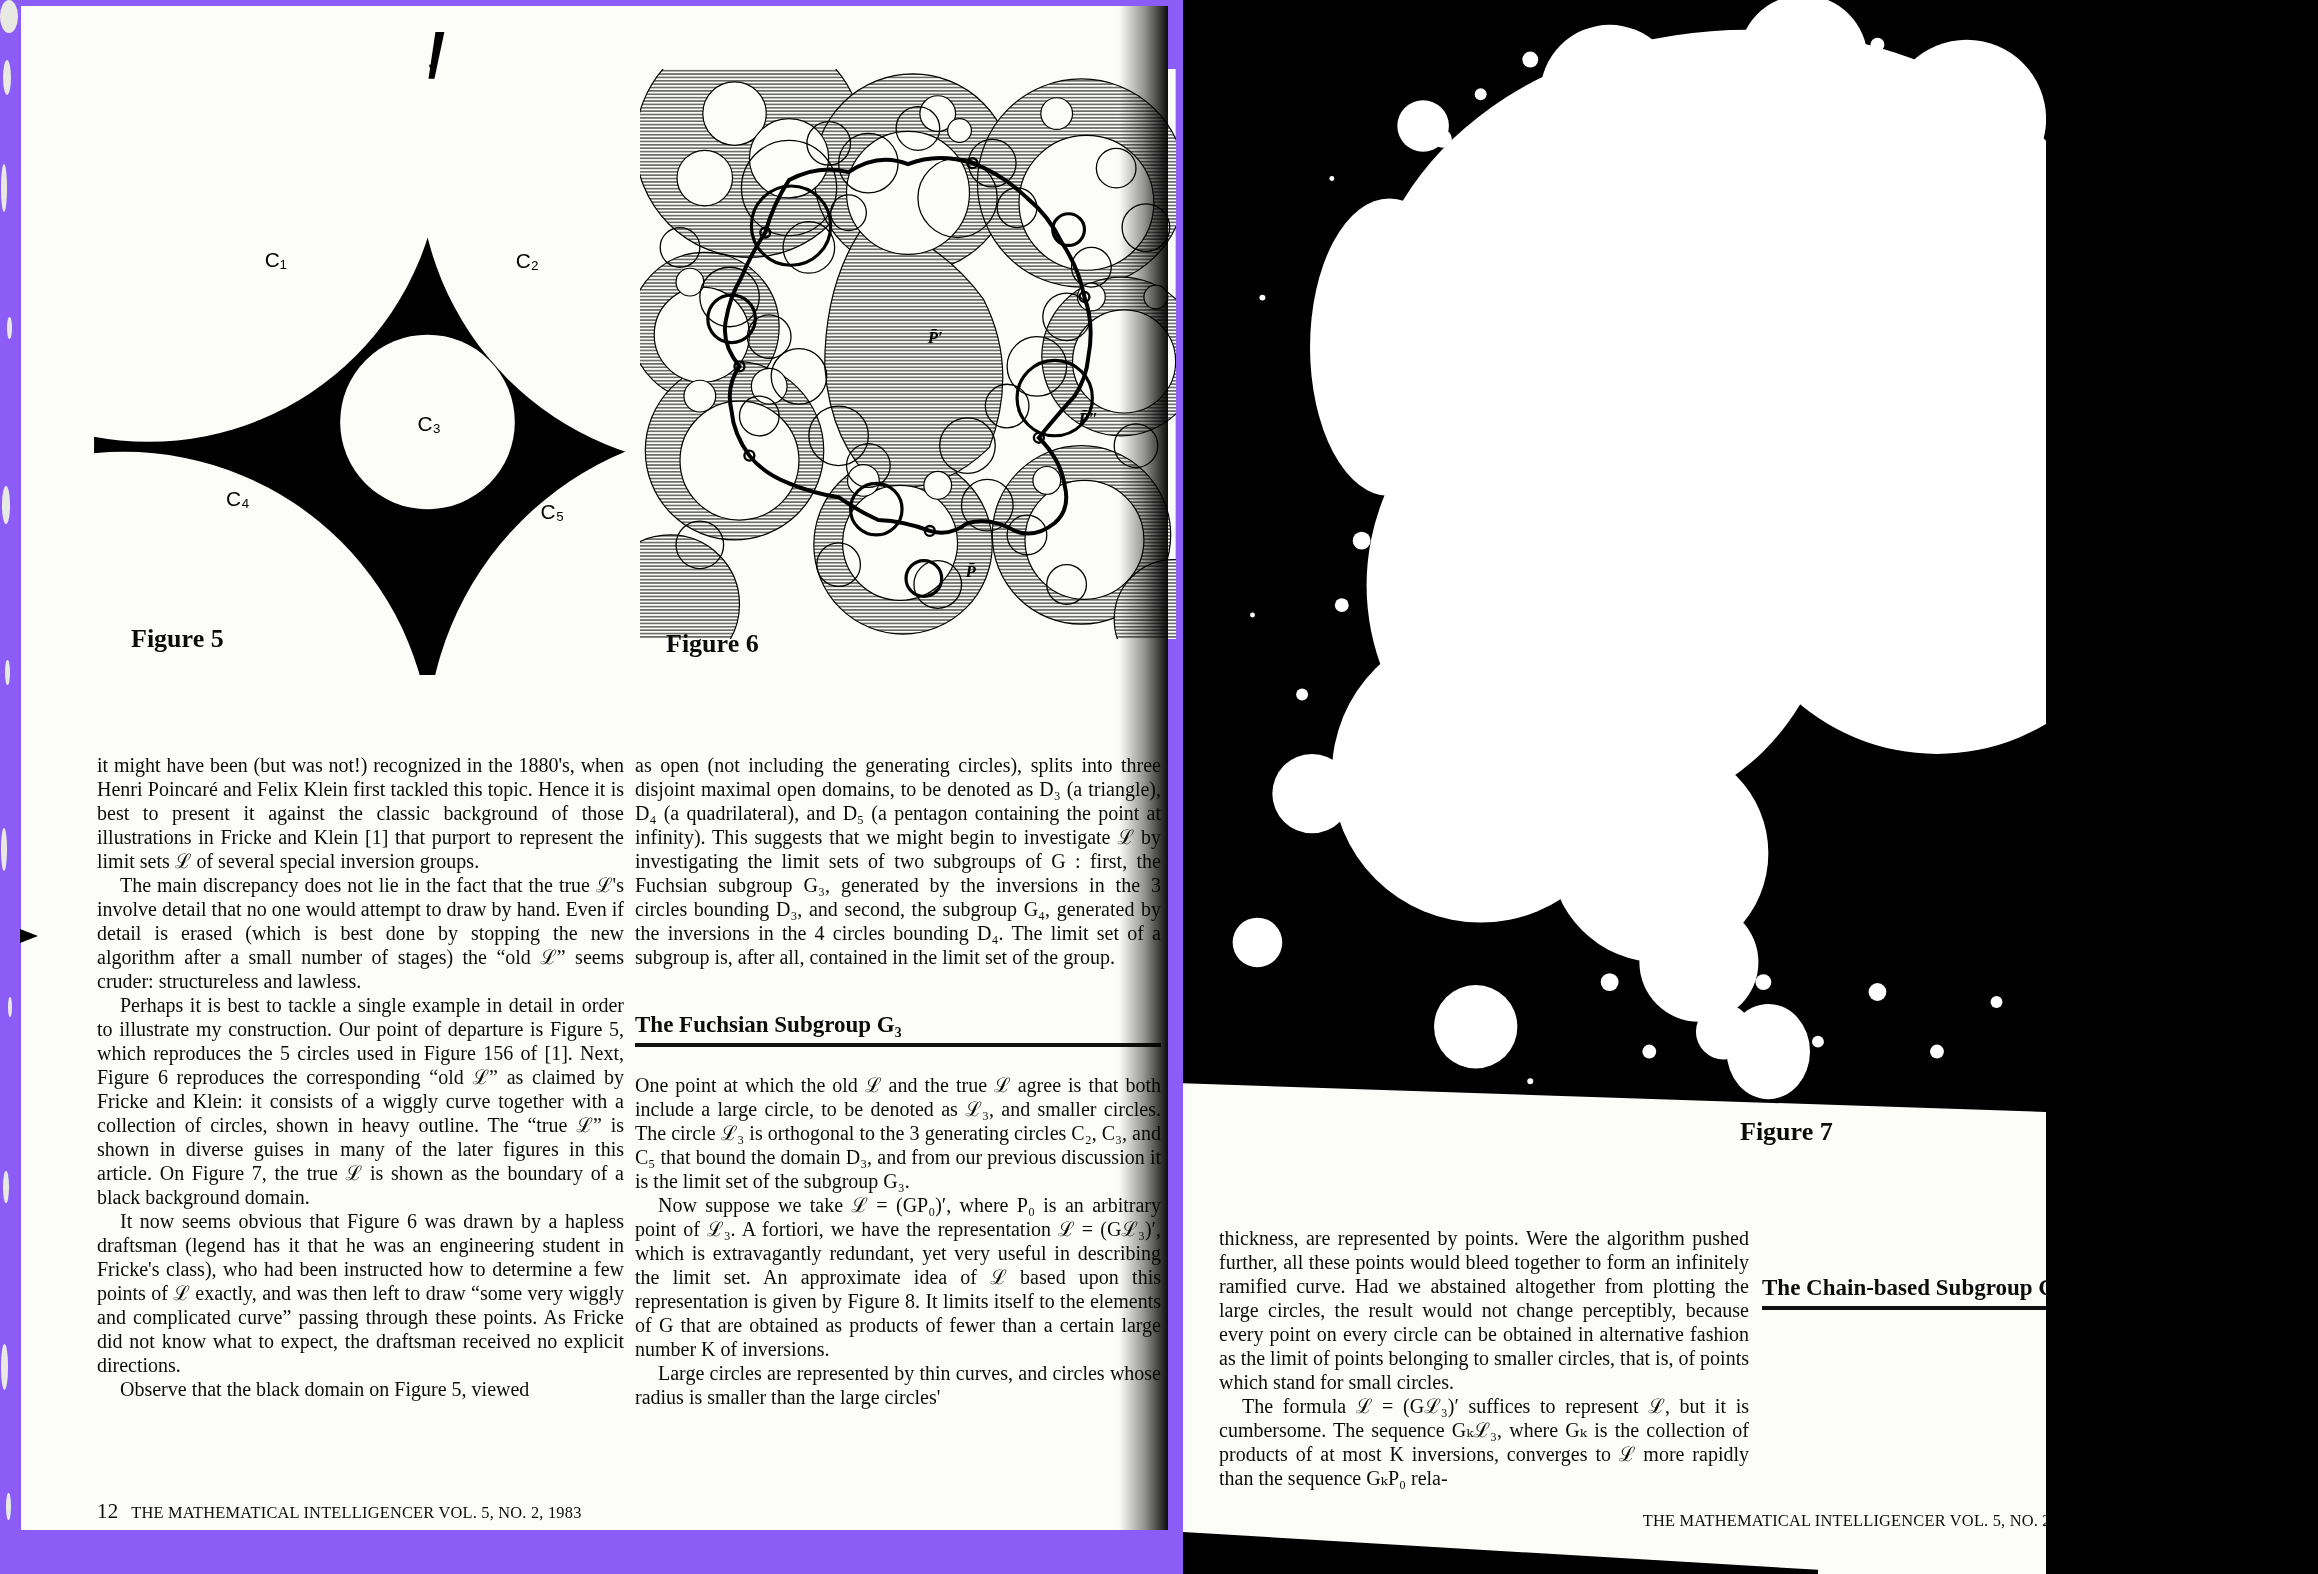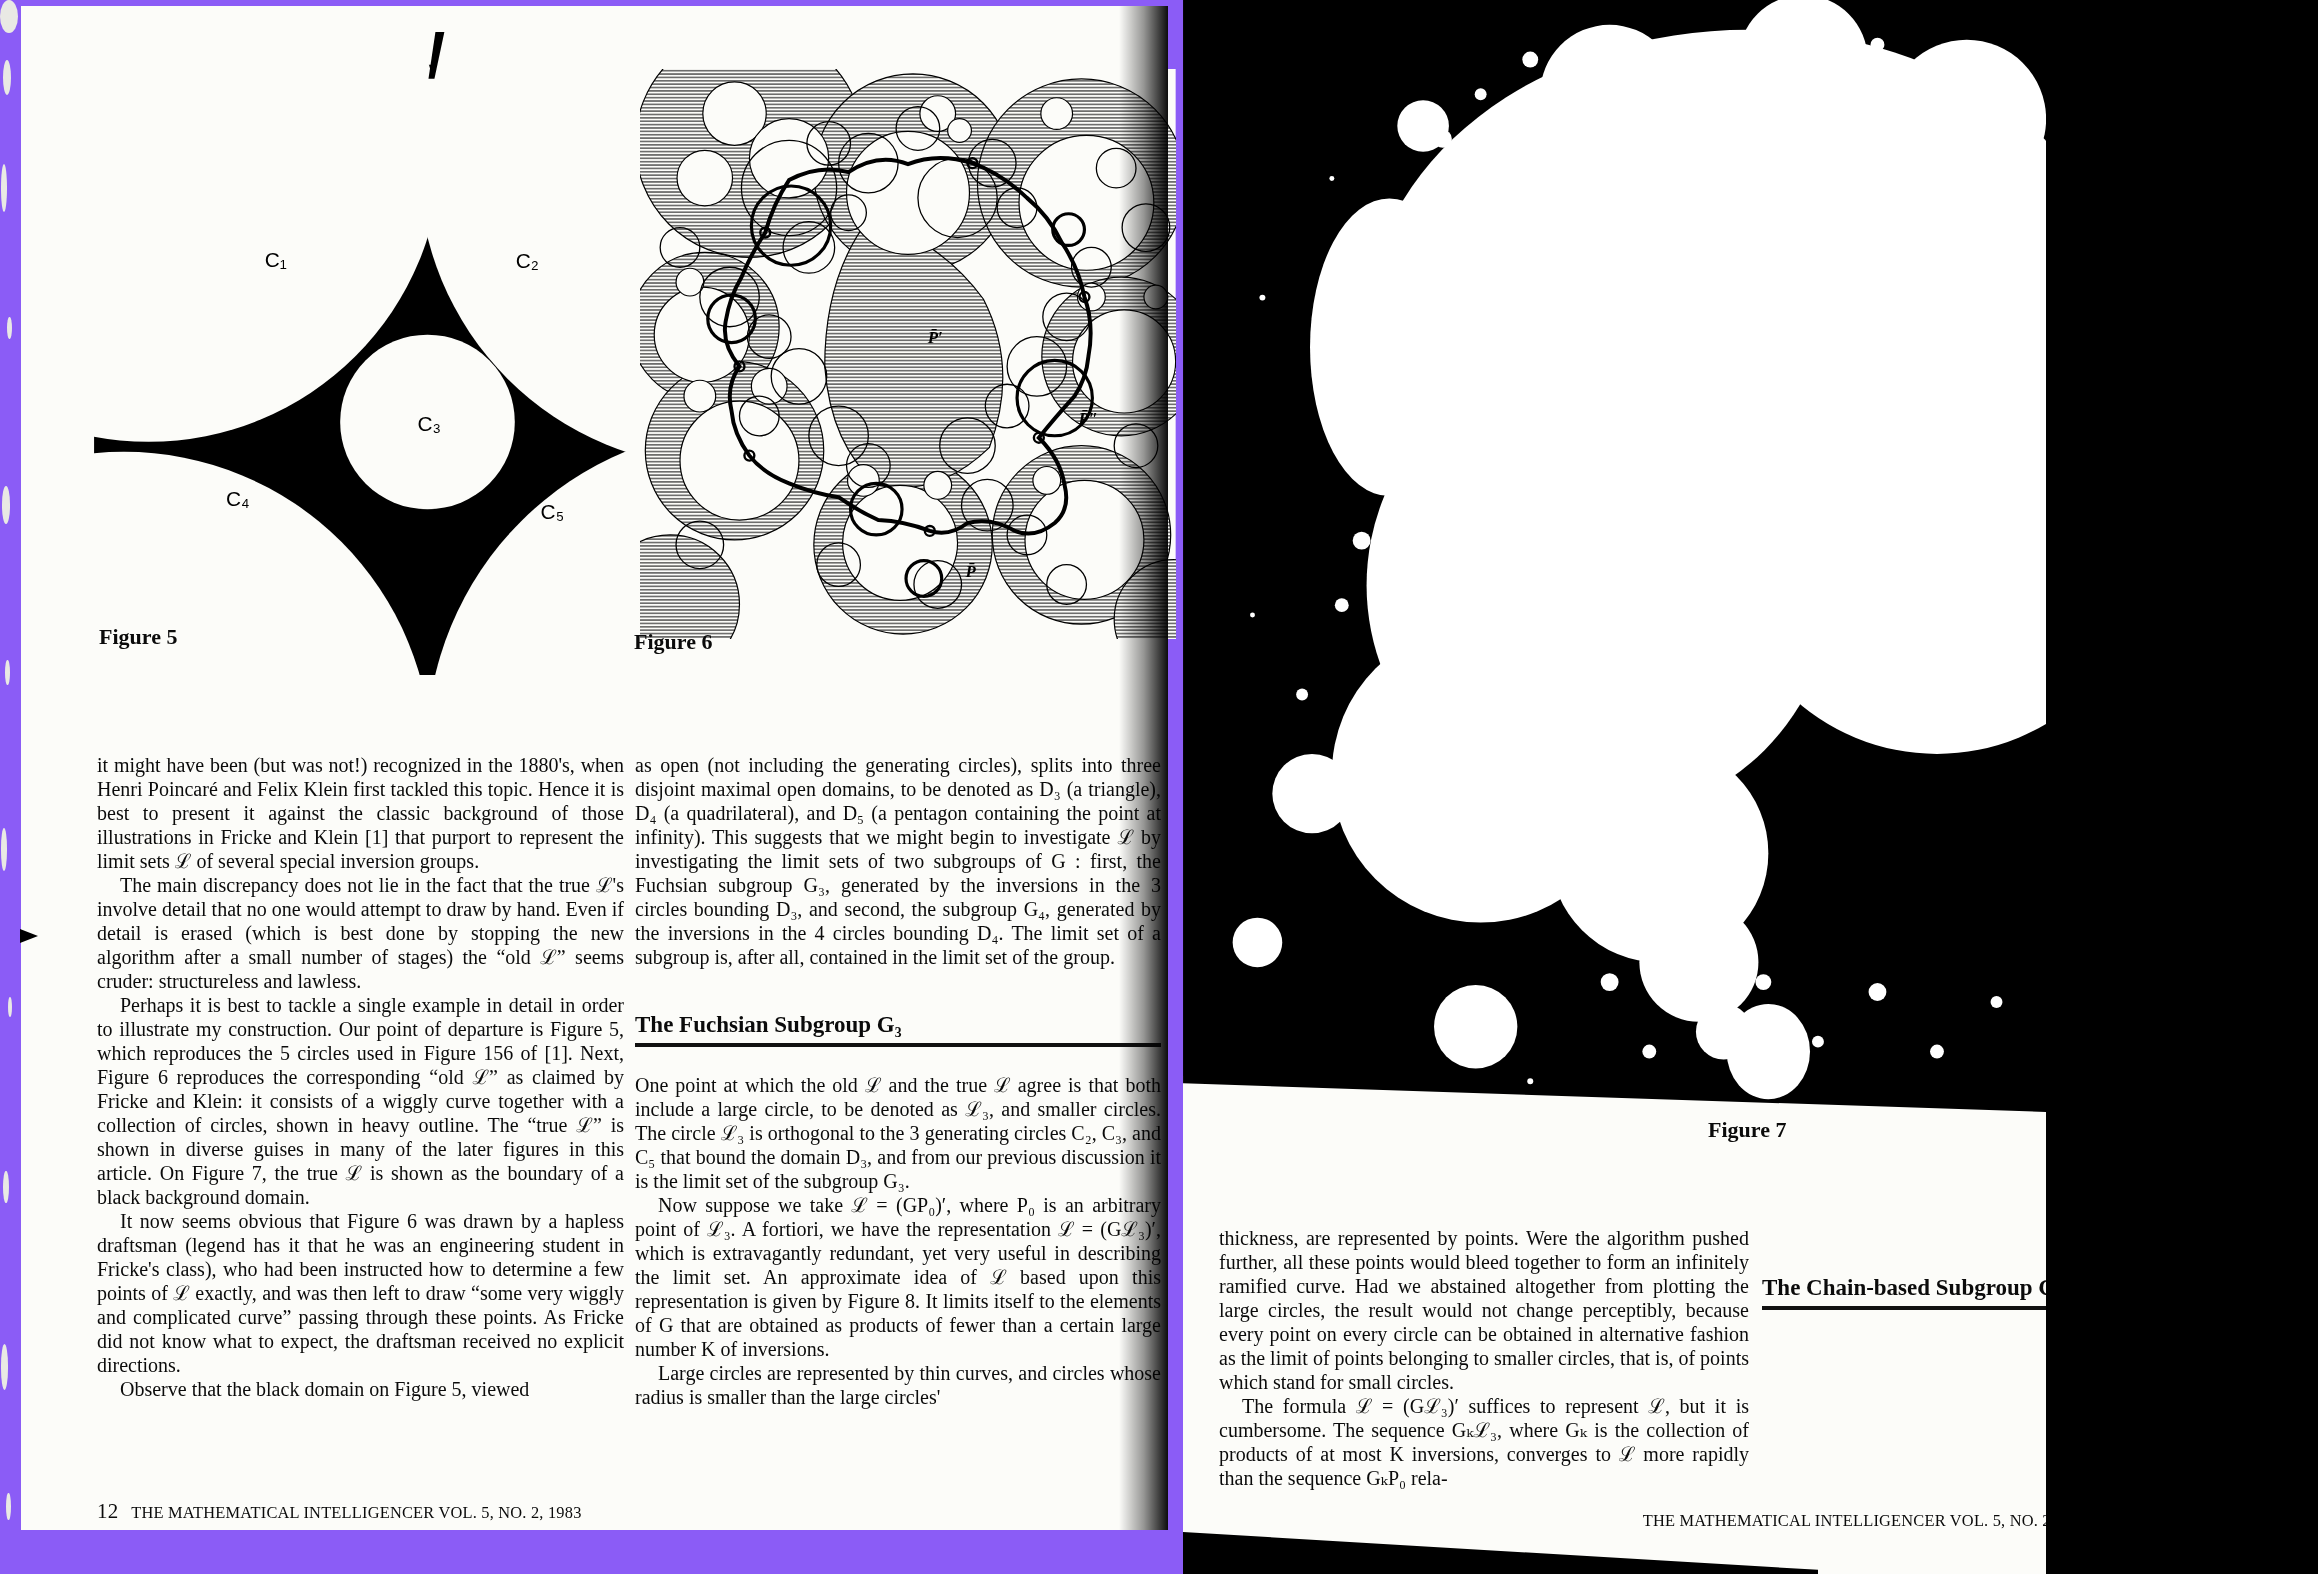--- a/index.html
+++ b/index.html
@@ -5,21 +5,21 @@
   html,body{margin:0;padding:0;background:#000;}
   #canvas{position:relative;width:2046px;height:1575px;background:#8b5cf6;overflow:hidden;
           font-family:"Liberation Serif","DejaVu Serif",serif;color:#0b0b0b;}
   .paper{position:absolute;background:#fcfcf9;}
   .speck{position:absolute;background:#e9e9e4;border-radius:50%;}
   .bodycol{position:absolute;font-size:20px;line-height:24px;text-align:justify;margin-top:40px;}
   .bodycol p{margin:0;}
   .bodycol p.ind{text-indent:23px;}
   .schead{font-weight:bold;font-size:23px;line-height:27px;text-align:left;}
   .screderule{border:0;border-top:4.5px solid #111;margin:5px 0 0 0;}
-  .figcap{position:absolute;font-weight:bold;font-size:22px;}
+  .figcap{position:absolute;font-weight:bold;font-size:26px;margin-left:32px;}
   .footer{position:absolute;font-size:16.4px;letter-spacing:0.2px;white-space:nowrap;}
   .footer .pgnum{font-weight:normal;font-size:21px;}
   .gutter-shade{position:absolute;left:1119px;top:6px;width:49px;height:1524px;
     background:linear-gradient(90deg,rgba(0,0,0,0) 0%,rgba(0,0,0,.40) 50%,rgba(0,0,0,.95) 100%);}
   .edge-band{position:absolute;left:2304px;top:0;width:14.4px;height:1575px;background:#000;}
   .edge-streak{position:absolute;background:#e8e8e2;}
   .wedge{position:absolute;left:1183px;top:1532px;width:635px;height:43px;background:#000;
     clip-path:polygon(0 0,100% 88%,100% 100%,0 100%);}
   .margin-arrow{position:absolute;left:20px;top:929px;width:0;height:0;
     border-left:18px solid #000;border-top:7.4px solid transparent;border-bottom:7.4px solid transparent;}

